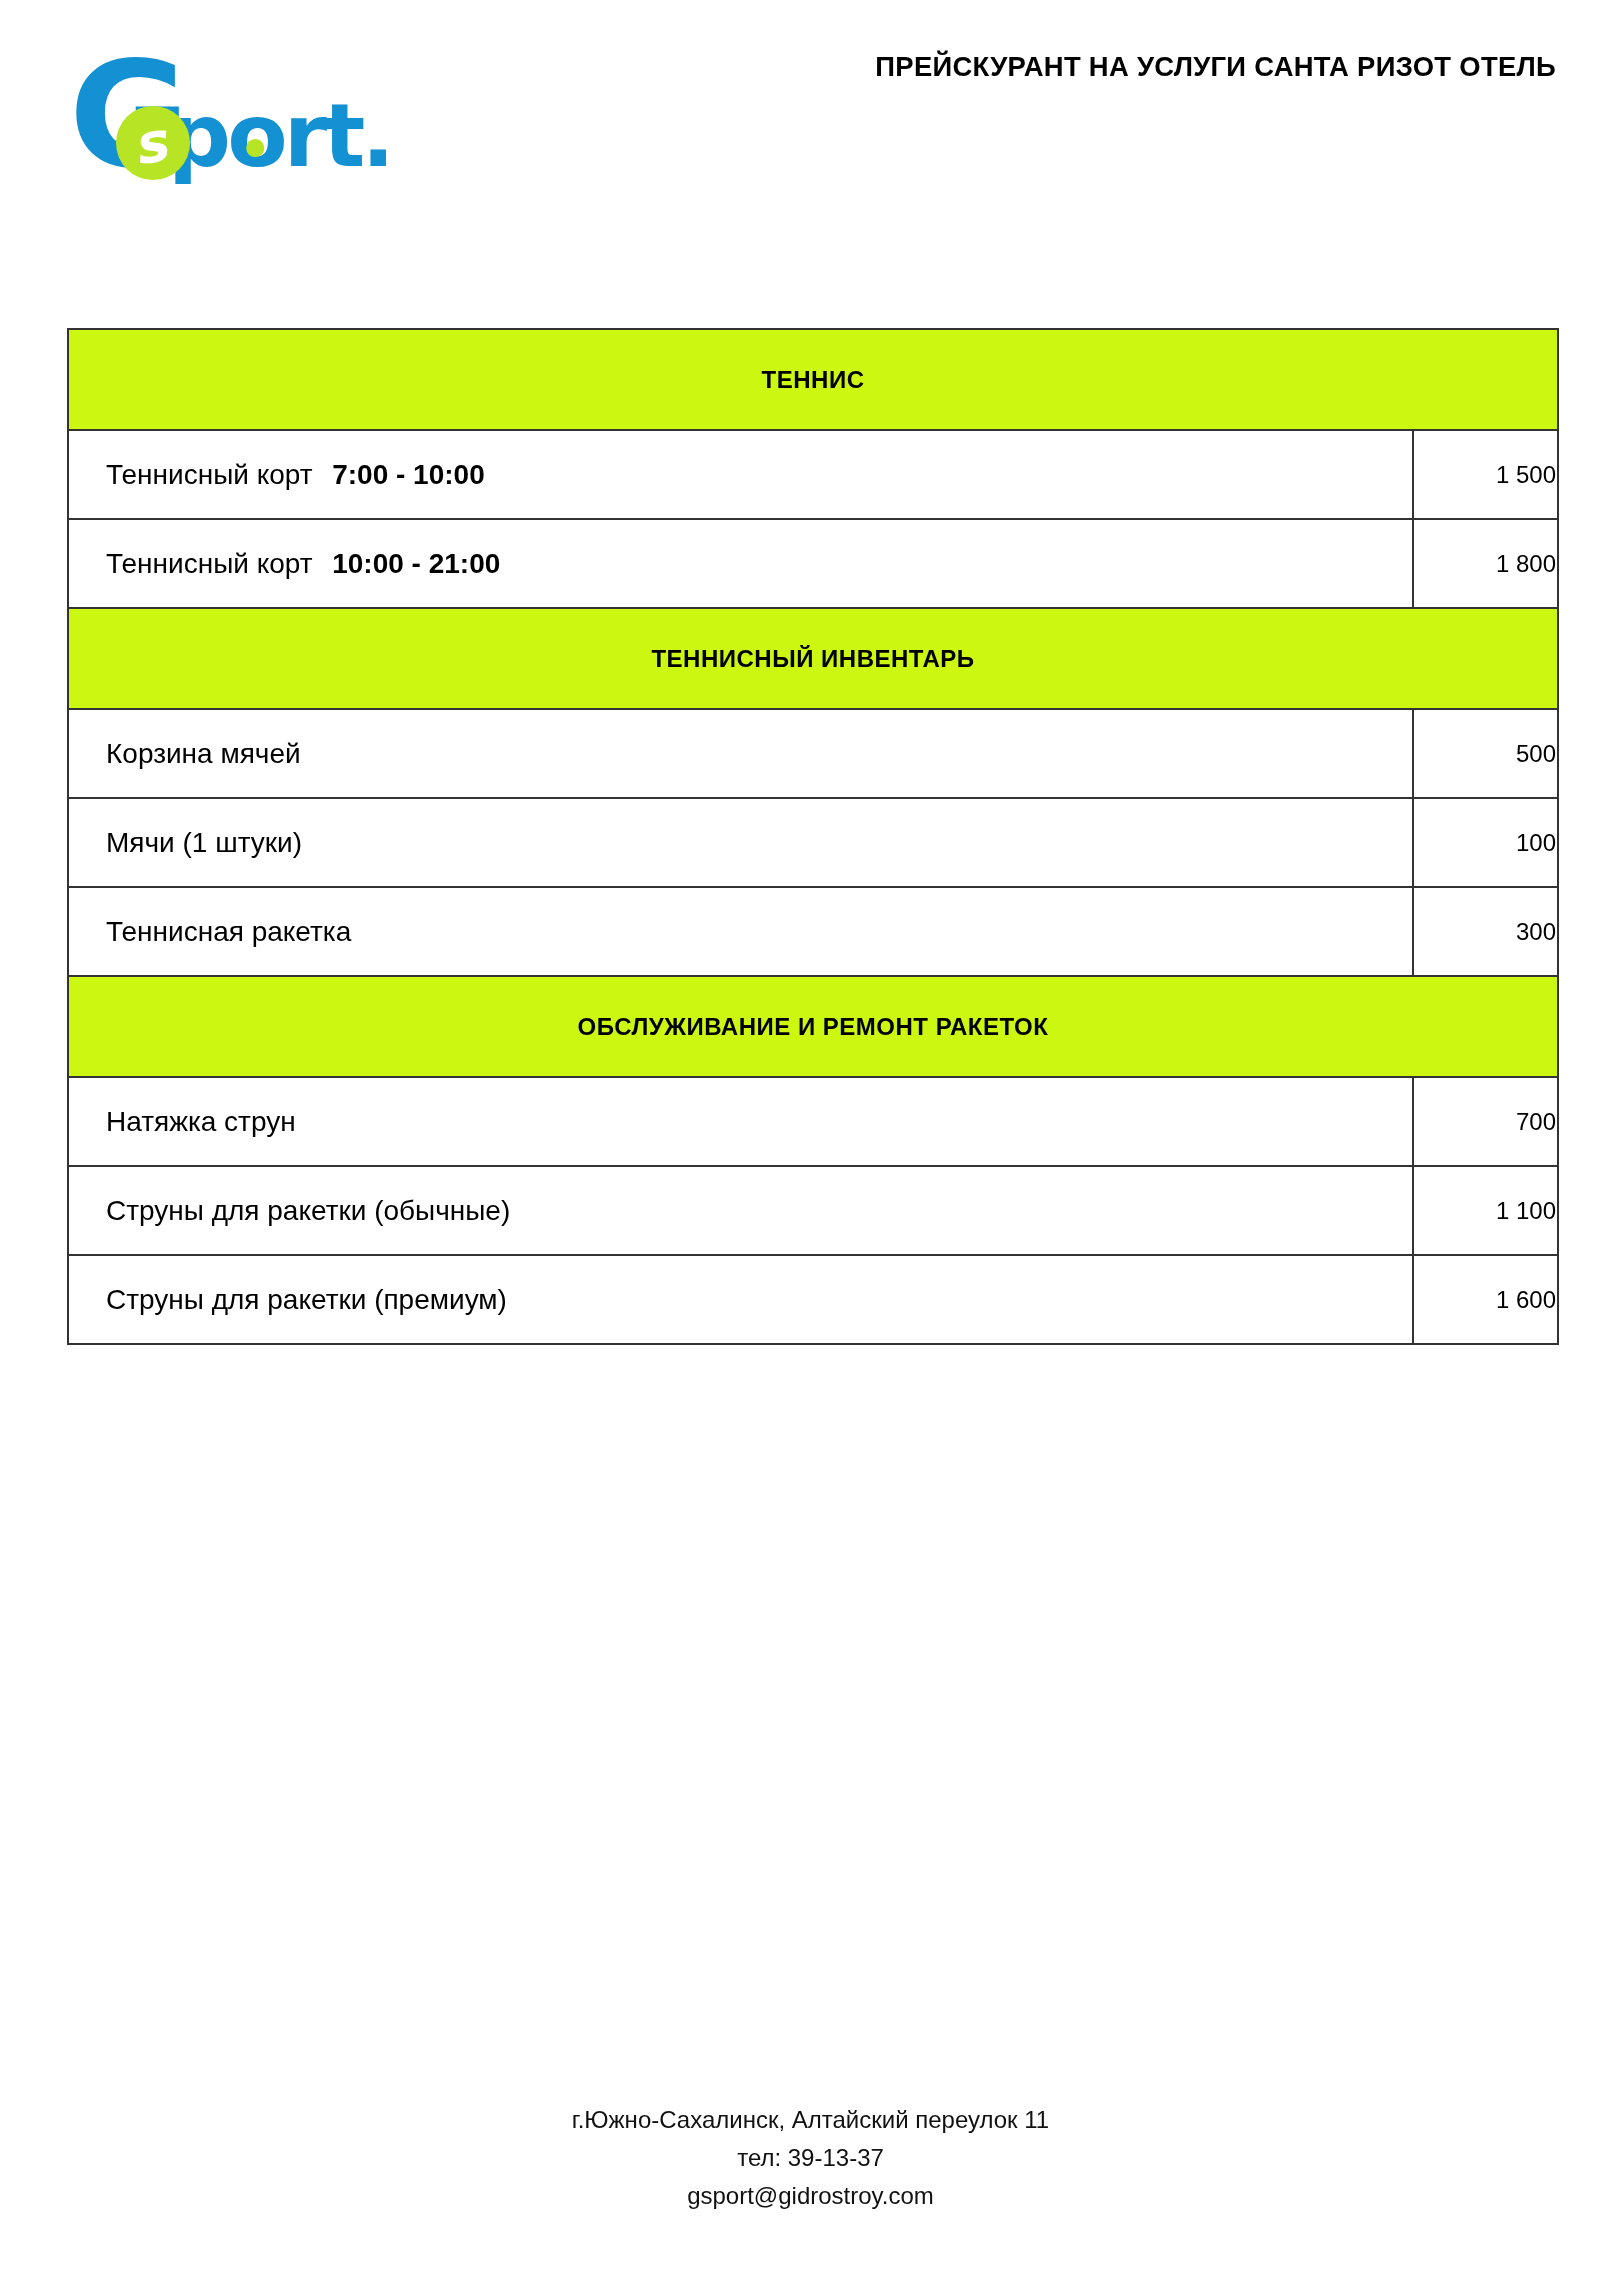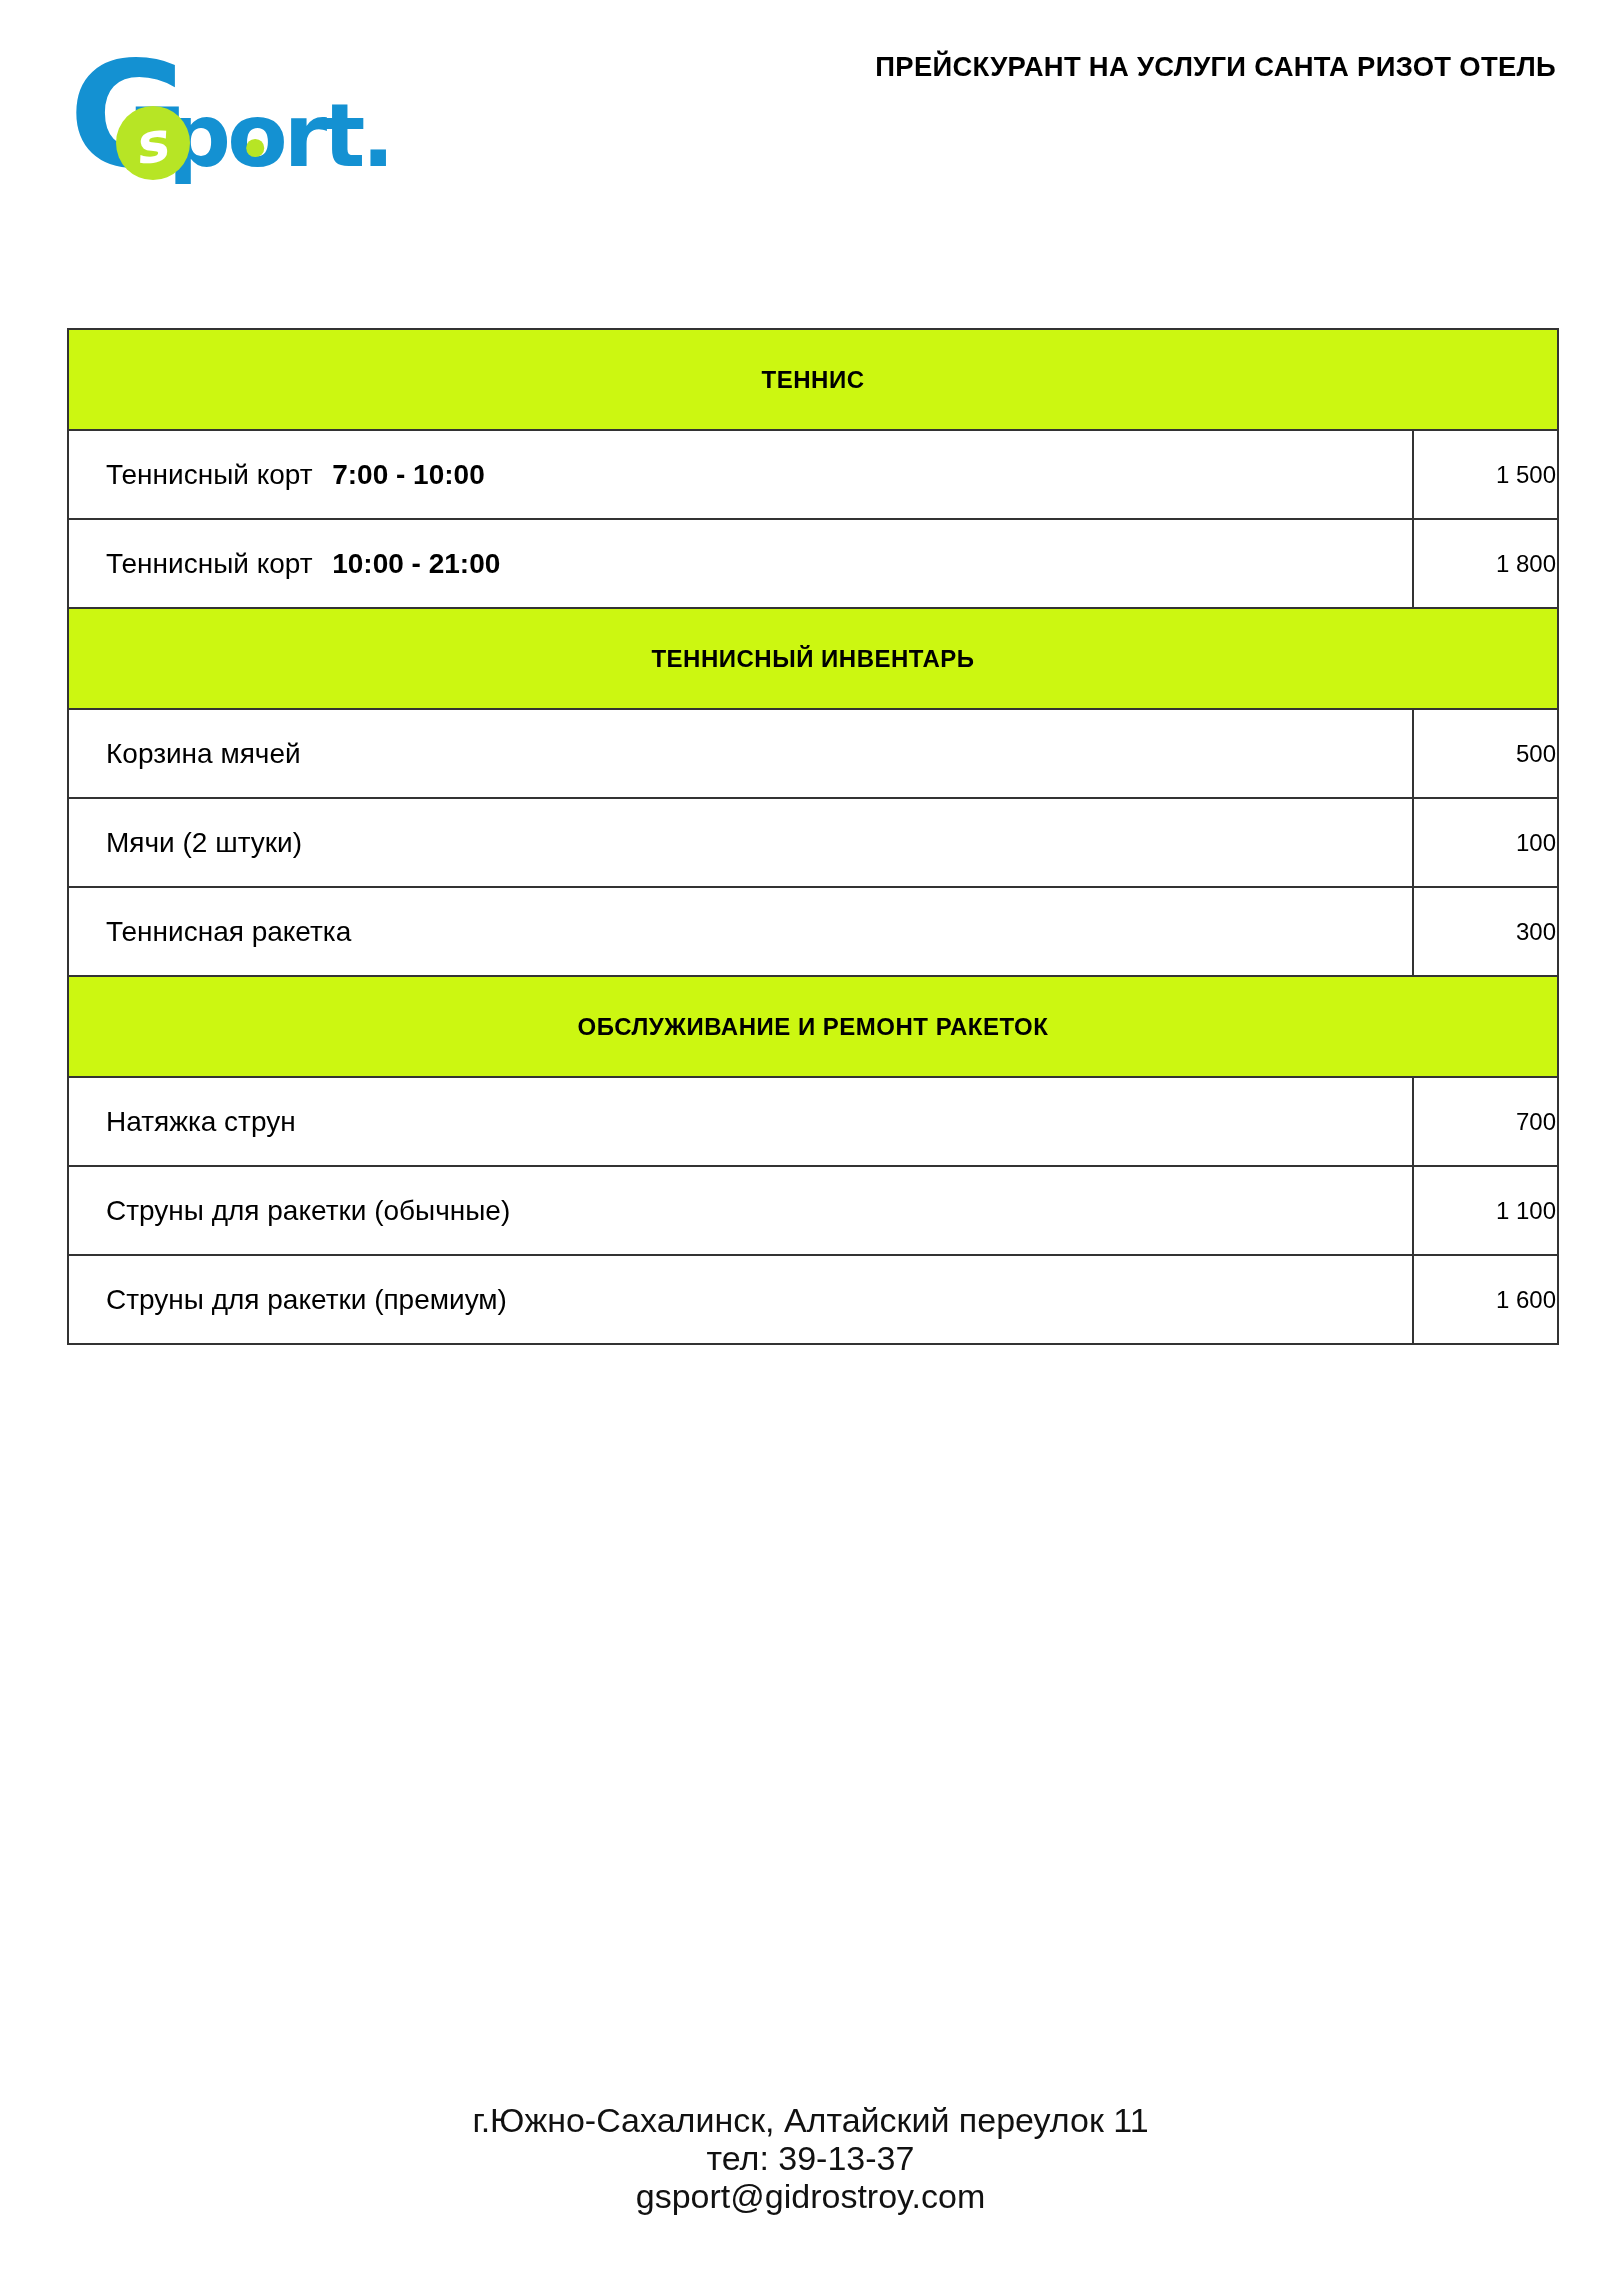--- a/index.html
+++ b/index.html
@@ -82,21 +82,21 @@
     letter-spacing:0.5px;
   }
   .desc-cell{padding-left:37px;font-size:28px;}
   .item-label{font-weight:400;}
   .item-detail{font-weight:700;margin-left:11.8px;}
   .price-cell{text-align:right;font-weight:400;font-size:24px;}
 
   
   .footer{
     position:absolute;left:0;top:2101px;width:100%;
-    text-align:center;font-size:34px;line-height:38px;color:#111111;
+    text-align:center;font-size:24px;line-height:38px;color:#111111;
   }
 </style>
 </head>
 <body>
 
 <div class="page">
 
   <div class="logo">
     <div class="logo-row">
       <span class="logo-g">G</span>
@@ -138,21 +138,21 @@
         <td colspan="2" class="section-cell">ТЕННИСНЫЙ ИНВЕНТАРЬ</td>
       </tr>
       <tr class="item-row">
         <td class="desc-cell">
           <span class="item-label">Корзина мячей</span>
         </td>
         <td class="price-cell">500</td>
       </tr>
       <tr class="item-row">
         <td class="desc-cell">
-          <span class="item-label">Мячи (2 штуки)</span>
+          <span class="item-label">Мячи (1 штуки)</span>
         </td>
         <td class="price-cell">100</td>
       </tr>
       <tr class="item-row">
         <td class="desc-cell">
           <span class="item-label">Теннисная ракетка</span>
         </td>
         <td class="price-cell">300</td>
       </tr>
 

